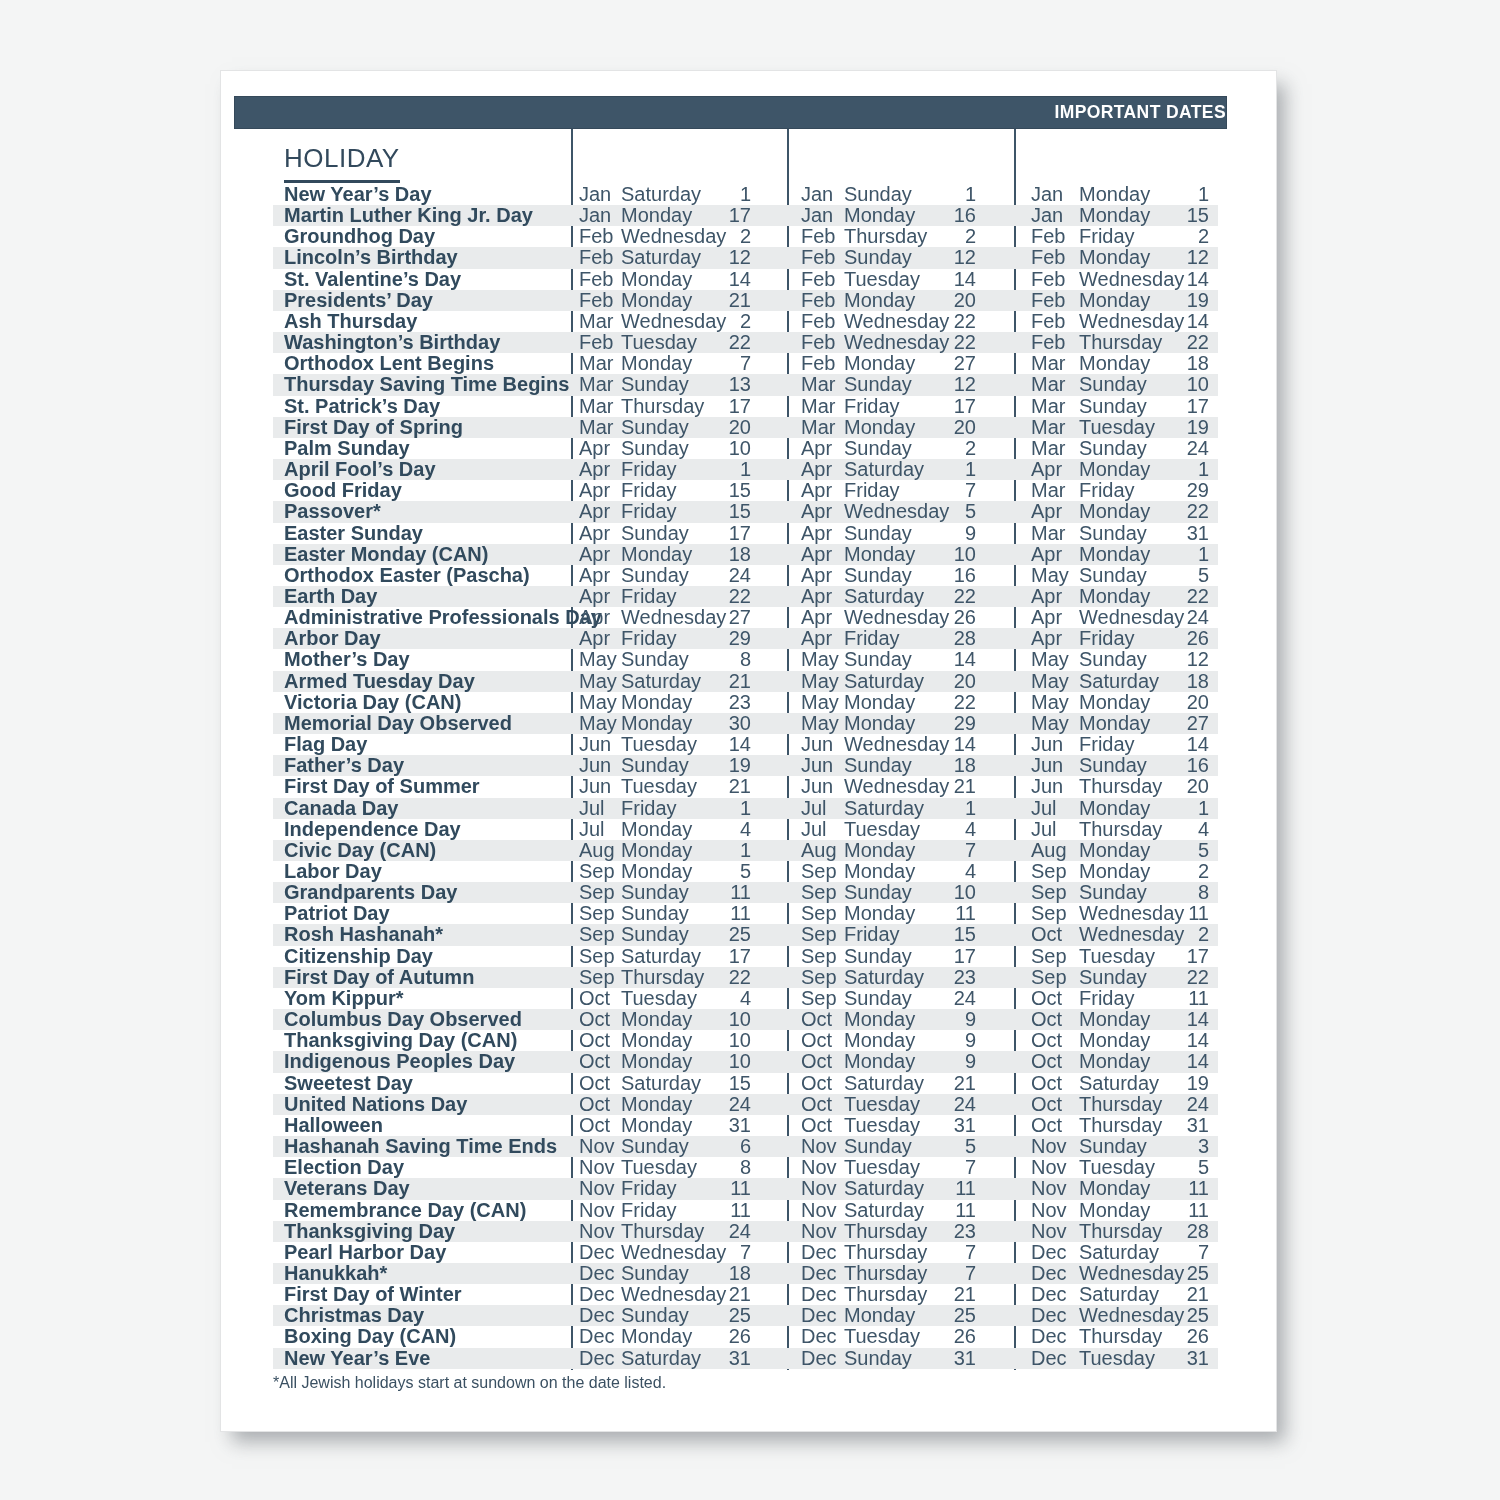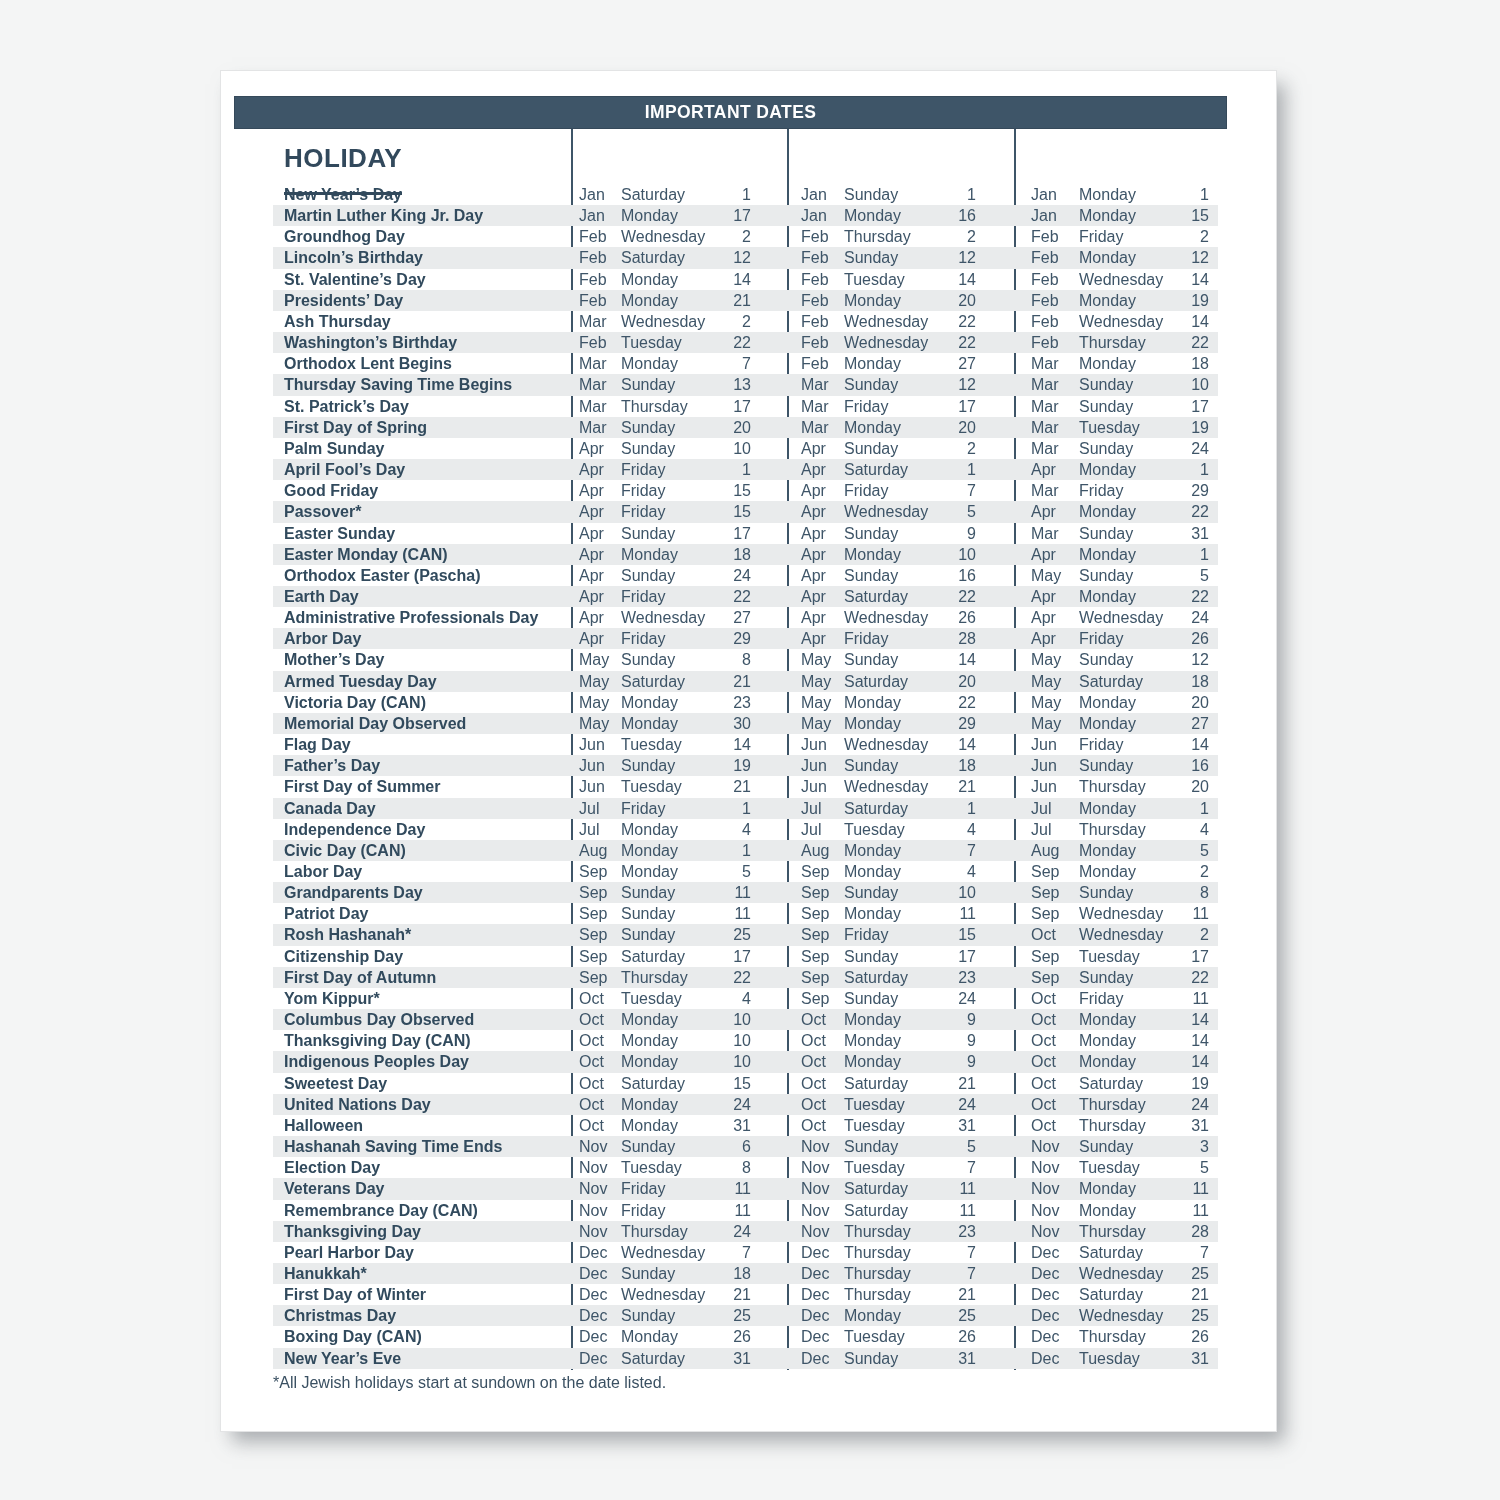--- a/index.html
+++ b/index.html
@@ -20,45 +20,45 @@
   .titlebar{
     position:absolute;left:13px;top:25px;
     width:993px;height:33px;
     background:#3e5568;
     border:1px solid #35495a;
     box-sizing:border-box;
     color:#ffffff;
     font-weight:bold;
     font-size:17.5px;
     letter-spacing:0.4px;
-    text-align:center;
+    text-align:right;
     line-height:31px;
   }
   .section-title{
     position:absolute;left:63px;top:72px;
-    font-size:26px;font-weight:bold;
+    font-size:26px;font-weight:normal;
     color:#32495c;
     letter-spacing:0.5px;
     border-bottom:3px solid #32495c;
-    padding-bottom:18px;
+    padding-bottom:6px;
     display:inline-block;
   }
   .divider{
     position:absolute;top:58px;height:1241px;width:1.6px;
     background:#3e5568;
   }
   .divider.d1{left:350px;}
   .divider.d2{left:566px;}
   .divider.d3{left:793px;}
   .rows{
     position:absolute;left:52px;top:113px;width:945px;
   }
   .row{
     position:relative;height:21.17px;width:945px;
-    font-size:16px;line-height:21.17px;
+    font-size:20px;line-height:21.17px;
     color:#3e5568;
   }
   .row:nth-child(even){background:#e9ebec;}
   .row span{position:absolute;top:0;white-space:nowrap;}
   .hname{left:11px;font-weight:bold;color:#314a5d;}
   .g1m{left:306px;}
   .g1w{left:348px;}
   .g1n{left:436px;width:42px;text-align:right;}
   .g2m{left:528px;}
   .g2w{left:571px;}

